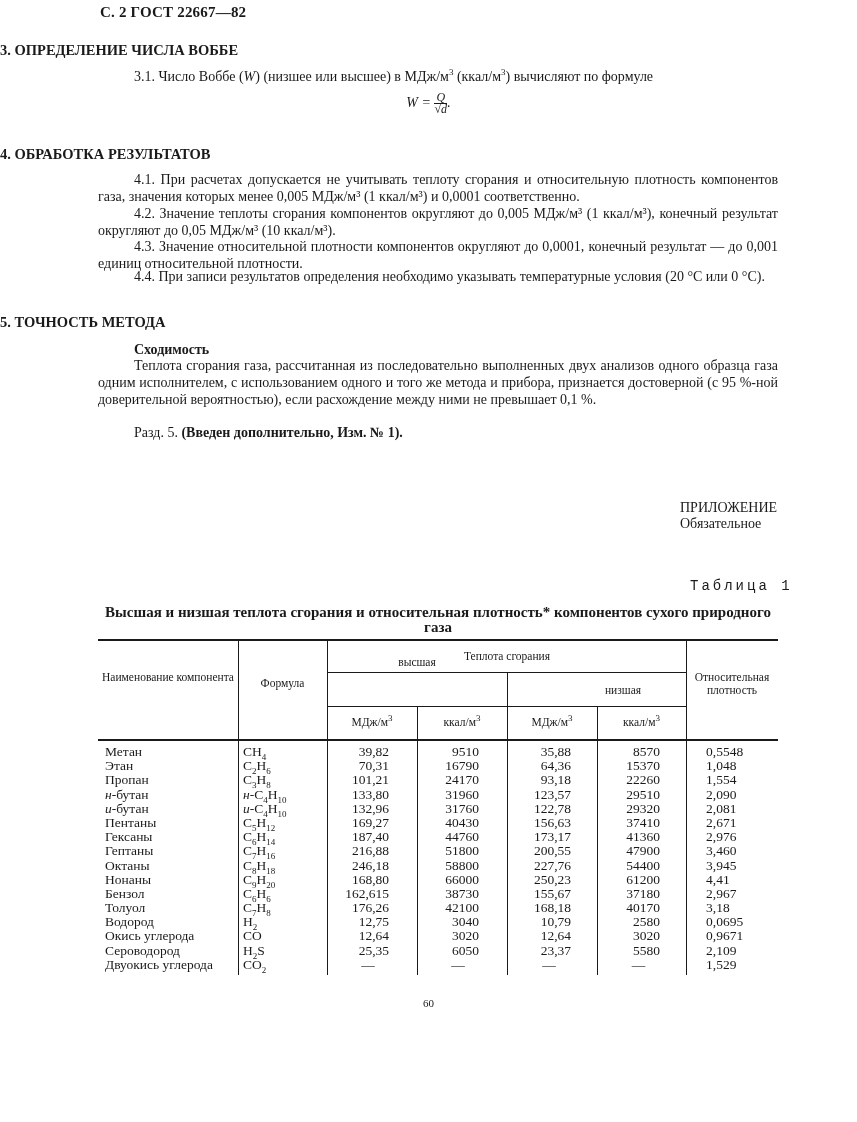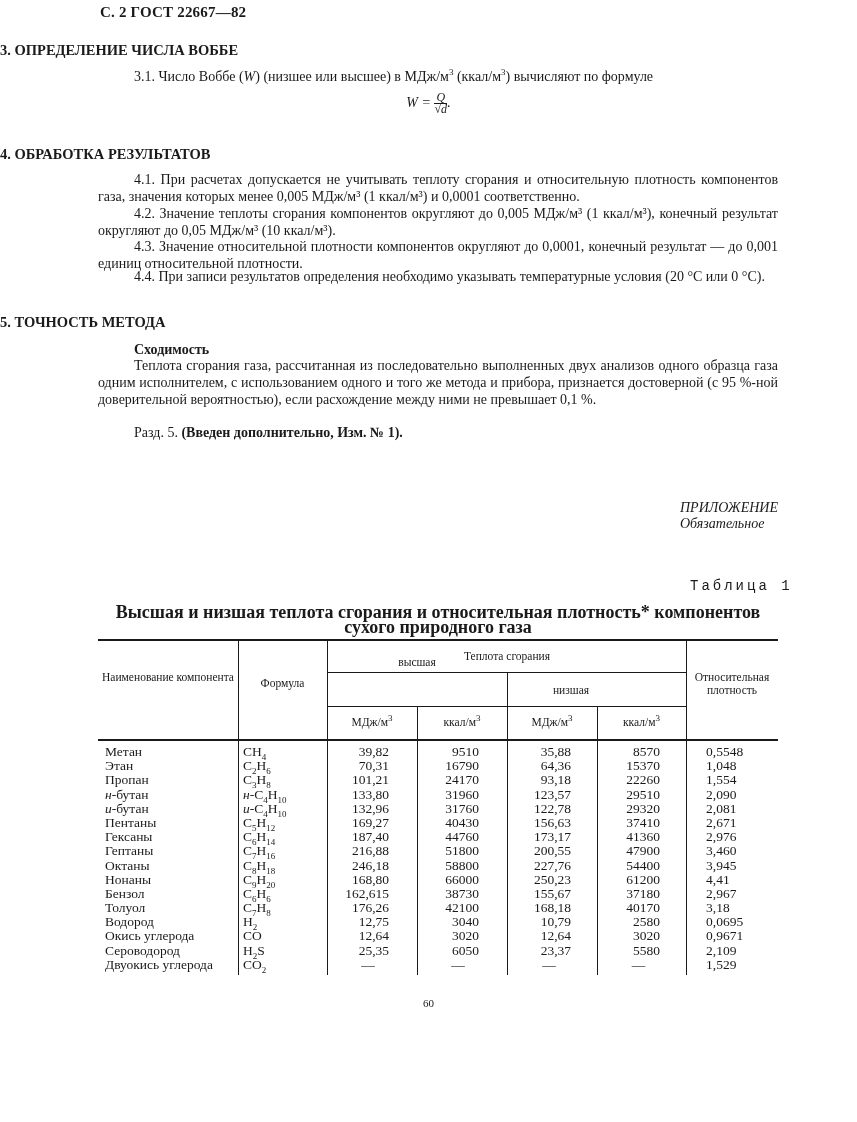--- a/index.html
+++ b/index.html
@@ -10,24 +10,24 @@
   .h2 { left: 0; width: 857px; font-weight: bold; font-size: 14.5px; }
   .para { left: 98px; width: 680px; font-size: 14px; line-height: 17px; text-align: justify; }
   .indent { text-indent: 36px; }
   .formula { left: 0; width: 857px; top: 92px; text-align: center; font-size: 14px; font-style: italic; }
   .frac { display: inline-block; vertical-align: middle; text-align: center; font-size: 12px; line-height: 11px; }
   .frac .num { display: block; border-bottom: 1px solid #1a1a1a; padding: 0 2px; }
   .frac .den { display: block; }
   sup { font-size: 9px; line-height: 0; }
   sub { font-size: 9px; line-height: 0; }
   .bold { font-weight: bold; }
-  .appx { left: 680px; font-style: italic; font-size: 14px; }
+  .appx { left: 680px; font-size: 14px; }
   .tab-label { left: 690px; top: 578px; font-size: 14px; letter-spacing: 3px; font-family: Liberation Mono, monospace; }
   .tab-title { left: 98px; width: 680px; top: 605px; text-align: center; font-weight: bold;
-               font-size: 18px; line-height: 15px; }
+               font-size: 15px; line-height: 15px; }
   
   .line { position: absolute; background: #1a1a1a; }
   .cell { position: absolute; text-align: center; font-size: 11.5px; line-height: 13px; }
   .body-col { position: absolute; top: 745px; font-size: 13.5px; line-height: 14.2px; }
   .body-col div { height: 14.2px; white-space: nowrap; }
   .r { text-align: right; }
   .pageno { left: 0; width: 857px; top: 997px; text-align: center; font-size: 11px; }
 </style>
 </head>
 <body>
@@ -70,21 +70,21 @@
   <div class="line" style="left:327px; top:639px; width:1px; height:336px"></div>
   <div class="line" style="left:417px; top:706px; width:1px; height:269px"></div>
   <div class="line" style="left:507px; top:672px; width:1px; height:303px"></div>
   <div class="line" style="left:597px; top:706px; width:1px; height:269px"></div>
   <div class="line" style="left:686px; top:639px; width:1px; height:336px"></div>
 
   <div class="cell" style="left:98px; width:140px; top:671px">Наименование компонента</div>
   <div class="cell" style="left:238px; width:89px; top:677px">Формула</div>
   <div class="cell" style="left:327px; width:360px; top:650px">Теплота сгорания</div>
   <div class="cell" style="left:327px; width:180px; top:656px">высшая</div>
-  <div class="cell" style="left:481px; width:180px; top:684px">низшая</div>
+  <div class="cell" style="left:533px; width:180px; top:684px">низшая</div>
   <div class="cell" style="left:686px; width:92px; top:671px">Относительная плотность</div>
   <div class="cell" style="left:327px; width:90px; top:716px"><span>МДж/м</span><sup>3</sup></div>
   <div class="cell" style="left:417px; width:90px; top:716px"><span>ккал/м</span><sup>3</sup></div>
   <div class="cell" style="left:507px; width:90px; top:716px"><span>МДж/м</span><sup>3</sup></div>
   <div class="cell" style="left:597px; width:89px; top:716px"><span>ккал/м</span><sup>3</sup></div>
 
   <div class="body-col" style="left:105px; width:130px">
       <div>Метан</div>
       <div>Этан</div>
       <div>Пропан</div>

